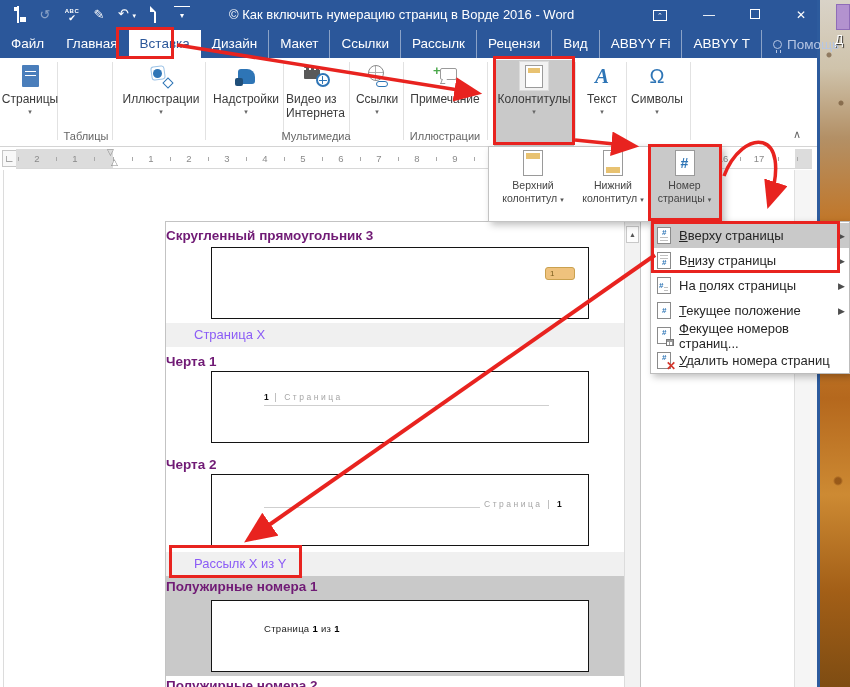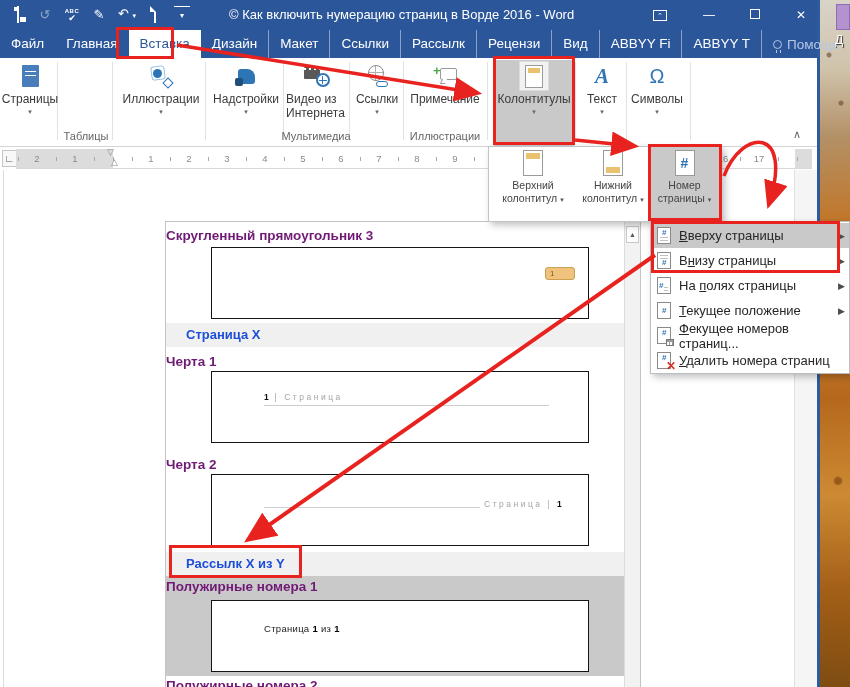--- a/index.html
+++ b/index.html
@@ -147,21 +147,21 @@
   .micon .grid { position:absolute; right:-4px; bottom:-3px; width:8px; height:7px; border:1px solid #777; background:
      linear-gradient(#9a9a9a 0 2px, transparent 2px), repeating-linear-gradient(90deg, transparent 0 2px, #9a9a9a 2px 3px); background-color:#fff; }
   .mlabel u { text-decoration:underline; }
   .marrow { position:absolute; right:4px; font-size:9px; color:#4d4d4d; }
 
   
   .gallery { position:absolute; left:165px; top:221px; width:476px; height:466px; background:#fff;
     border:1px solid #c3c3c3; border-bottom:none; overflow:hidden; }
   .gitem-label { position:absolute; left:0; font-weight:bold; font-size:13.5px; color:#701a75; }
   .gsection { position:absolute; left:0; width:460px; height:24px; background:#f0f0f0; }
-  .gsection span { position:absolute; left:20px; top:4px; font-weight:bold; font-size:13px; color:#1d4ed8; }
+  .gsection span { position:absolute; left:28px; top:4px; font-weight:normal; font-size:13px; color:#8b5cf6; }
   .gpreview { position:absolute; left:45px; width:378px; height:72px; background:#fff; border:1.5px solid #141414; }
   .ghl { position:absolute; left:0; width:460px; background:#c9c9c9; }
   .badge1 { position:absolute; left:333px; top:19px; width:30px; height:13px; background:#efc27d; border:1px solid #caa14f;
     border-radius:3px; font-size:8px; color:#7a5d1d; line-height:12px; padding-left:4px; }
   .pv-line { position:absolute; height:0; border-top:1px solid #cfcfcf; }
   .pv-text { position:absolute; font-size:8.5px; color:#a6a6a6; letter-spacing:2.5px; white-space:nowrap; }
   .pv-text b { color:#111; letter-spacing:1px; }
   .pv-bold { position:absolute; font-size:9.5px; color:#222; letter-spacing:.3px; white-space:nowrap; }
   .pv-bold b { color:#000; }
   .gscroll { position:absolute; right:0; top:0; width:16px; height:466px; background:#f2f2f2; border-left:1px solid #dcdcdc; }

